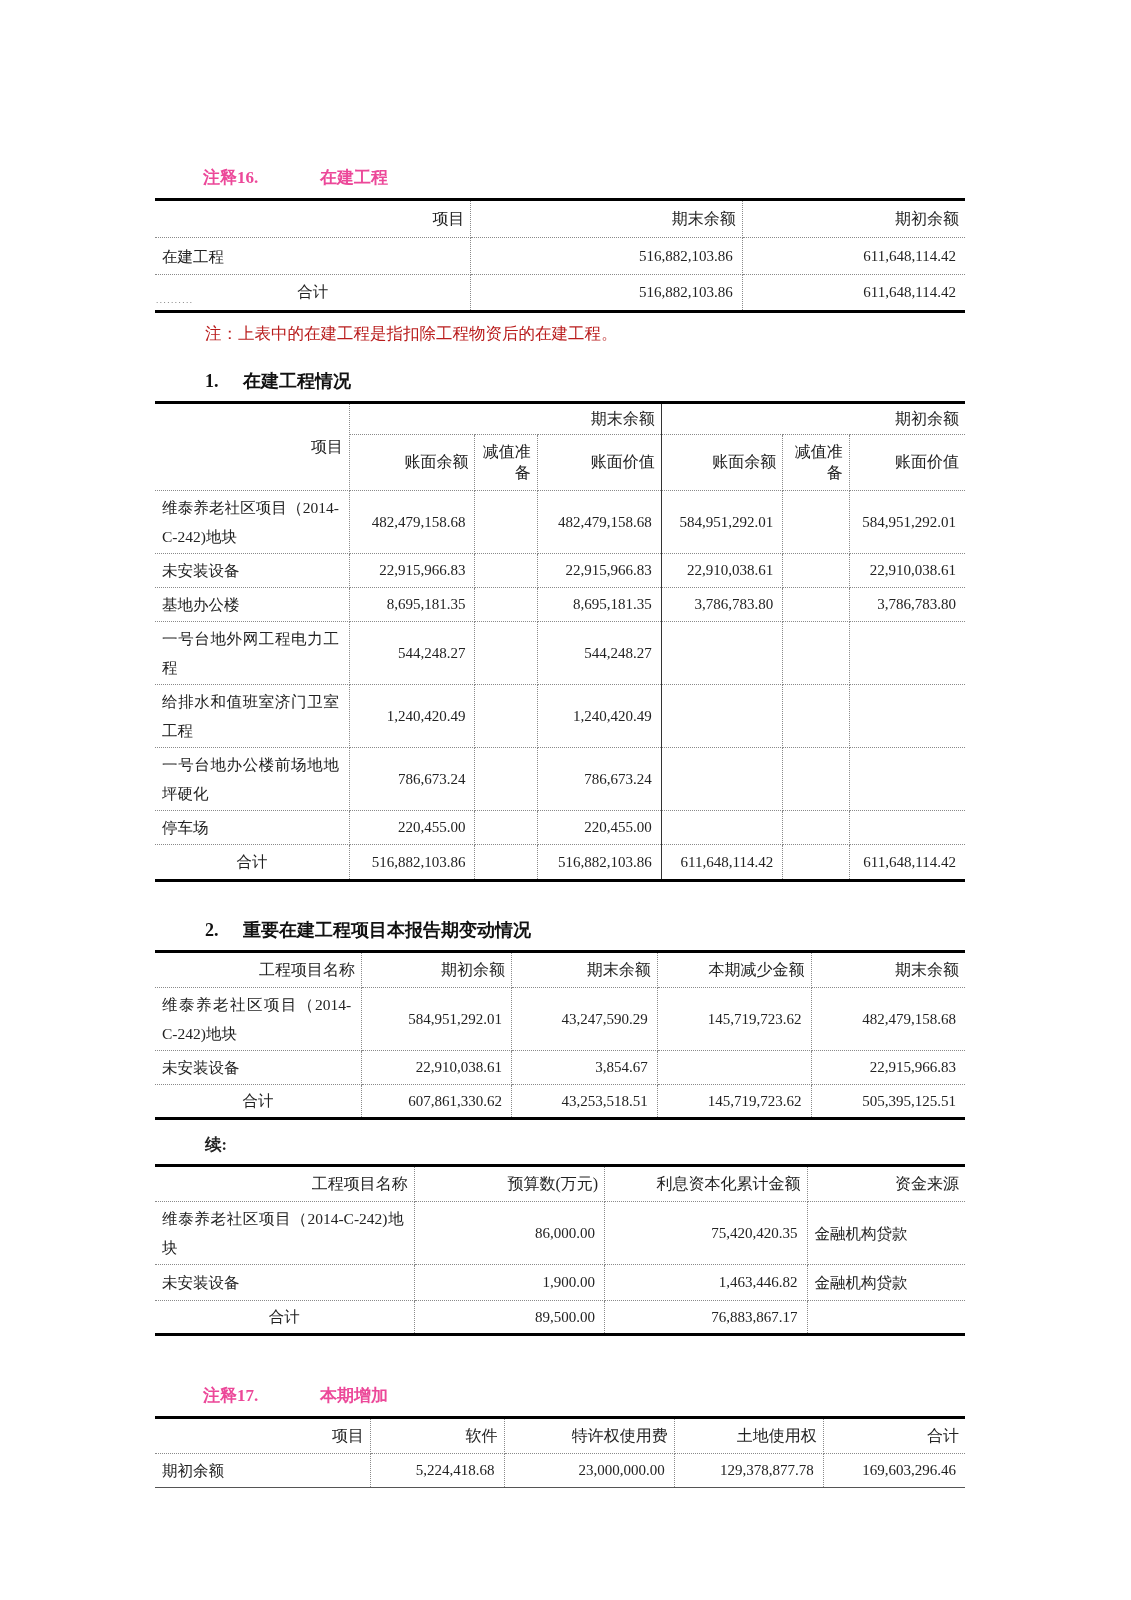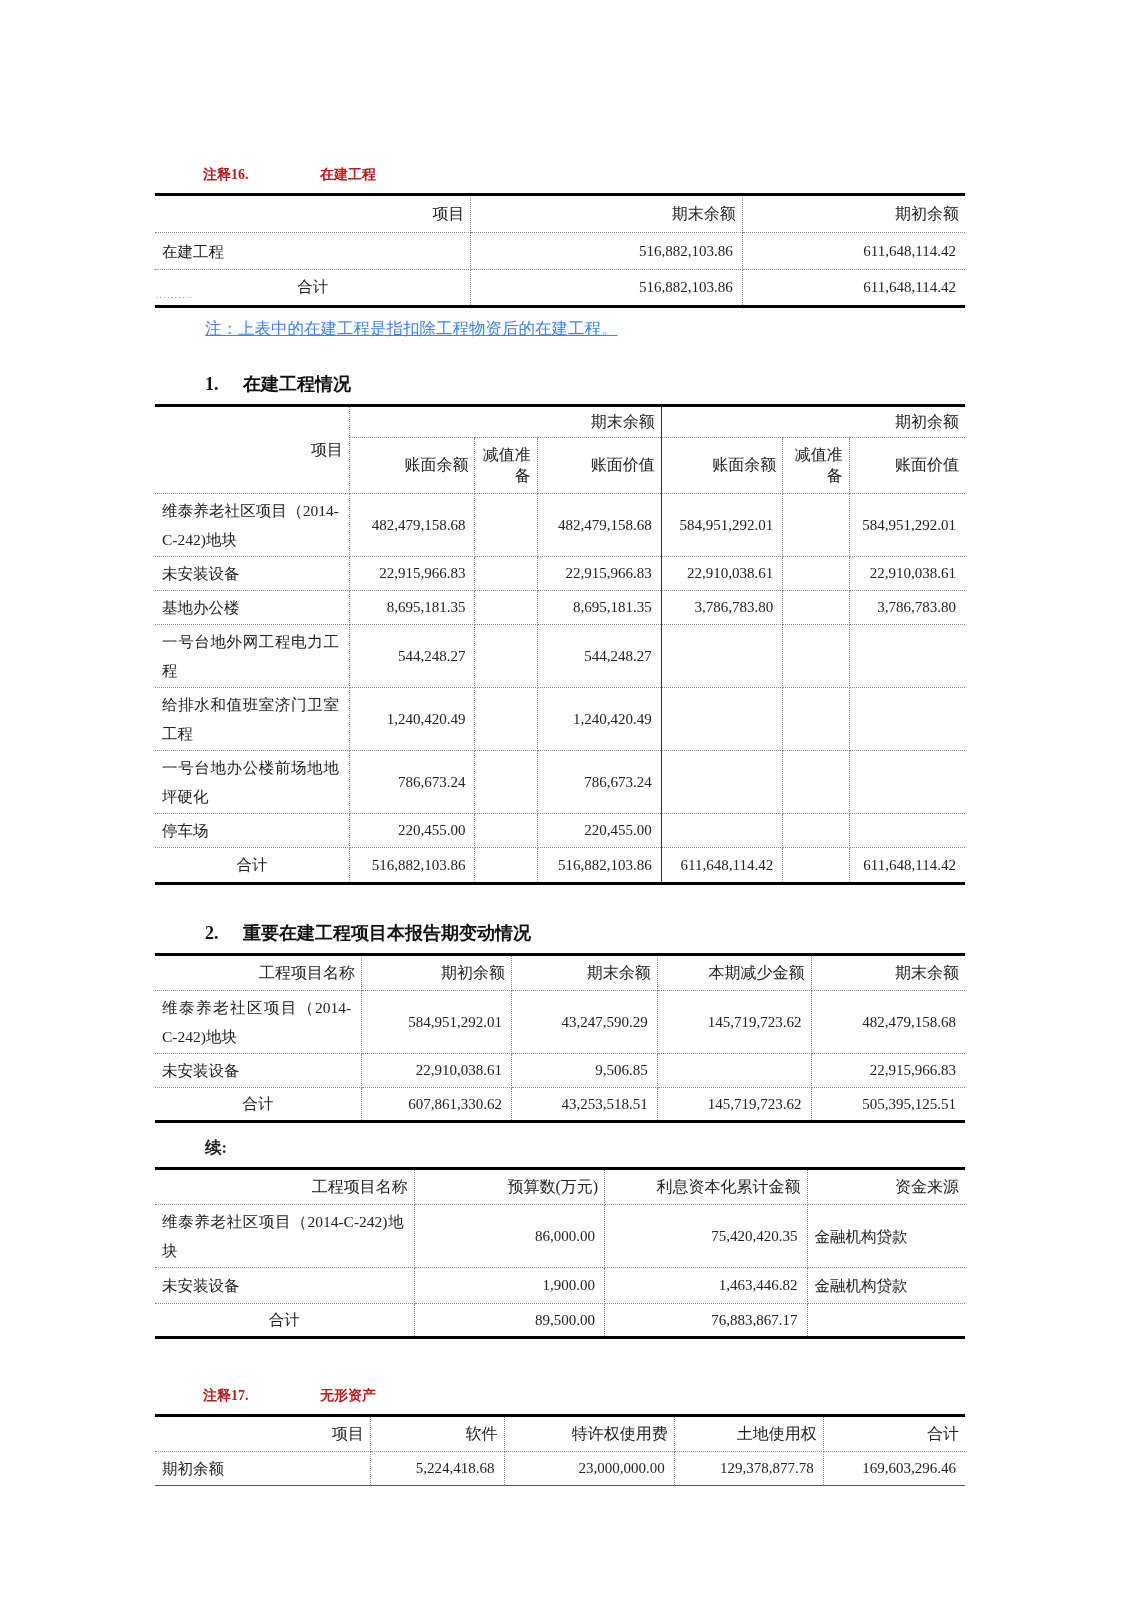--- a/index.html
+++ b/index.html
@@ -5,25 +5,25 @@
   * { box-sizing: border-box; margin: 0; padding: 0; }
   html,body { background:#ffffff; }
   body {
     width:1131px; height:1600px; position:relative;
     font-family:"Liberation Serif","DejaVu Serif",serif;
     color:#1f1f1f;
   }
   .content { position:absolute; left:155px; top:166px; width:810px; }
 
   
-  .note-heading { display:flex; align-items:flex-end; font-weight:bold; font-size:14px; padding-left:48px; margin-bottom:9px; color:#b91c1c; }
+  .note-heading { display:flex; align-items:flex-end; font-weight:bold; font-size:17px; padding-left:48px; margin-bottom:9px; color:#ec4899; }
   .note-heading .nlabel { width:117px; flex:0 0 117px; }
   .sec-heading { display:flex; align-items:baseline; font-weight:bold; font-size:18px; padding-left:50px; margin-bottom:8px; color:#111; }
   .sec-heading .sno { width:38px; flex:0 0 38px; }
-  .footnote { padding-left:50px; font-size:16.5px; margin:10px 0 32px 0; color:#3b82f6;text-decoration:underline; }
+  .footnote { padding-left:50px; font-size:16.5px; margin:10px 0 24px 0; color:#b91c1c; }
   .cont-label { padding-left:50px; font-size:16.5px; font-weight:bold; margin:14px 0 8px 0; color:#222; }
 
   
   table { width:100%; border-collapse:collapse; table-layout:fixed;
           border-top:3px solid #000; border-bottom:3px solid #000; font-size:15.5px; color:#222; }
   td { border-right:1px dotted #8a8a8a; border-bottom:1px dotted #8a8a8a; vertical-align:middle; padding:2px 6px; }
   td:last-child { border-right:none; }
   tr:last-child td { border-bottom:none; }
   .th { text-align:right; font-size:16px; }
   .num { text-align:right; padding-right:9px; font-size:15px; white-space:nowrap; }
@@ -233,21 +233,21 @@
     <tr class="tall">
       <td class="name">维泰养老社区项目（2014-C-242)地块</td>
       <td class="num">584,951,292.01</td>
       <td class="num">43,247,590.29</td>
       <td class="num">145,719,723.62</td>
       <td class="num">482,479,158.68</td>
     </tr>
     <tr class="short">
       <td class="name">未安装设备</td>
       <td class="num">22,910,038.61</td>
-      <td class="num">9,506.85</td>
+      <td class="num">3,854.67</td>
       <td class="num"></td>
       <td class="num">22,915,966.83</td>
     </tr>
     <tr class="totr">
       <td class="total-item">合计</td>
       <td class="num">607,861,330.62</td>
       <td class="num">43,253,518.51</td>
       <td class="num">145,719,723.62</td>
       <td class="num">505,395,125.51</td>
     </tr>
@@ -288,21 +288,21 @@
       <td class="num">76,883,867.17</td>
       <td class="name"></td>
     </tr>
   </tbody>
     </table>
 
   <div class="gap-n17"></div>
 
   <div class="note-heading">
     <span class="nlabel">注释17.</span>
-    <span>无形资产</span>
+    <span>本期增加</span>
   </div>
 
   <table class="t5">
     <colgroup>
       <col style="width:26.6%">
         <col style="width:16.5%">
         <col style="width:21%">
         <col style="width:18.4%">
         <col style="width:17.5%">
     </colgroup>

